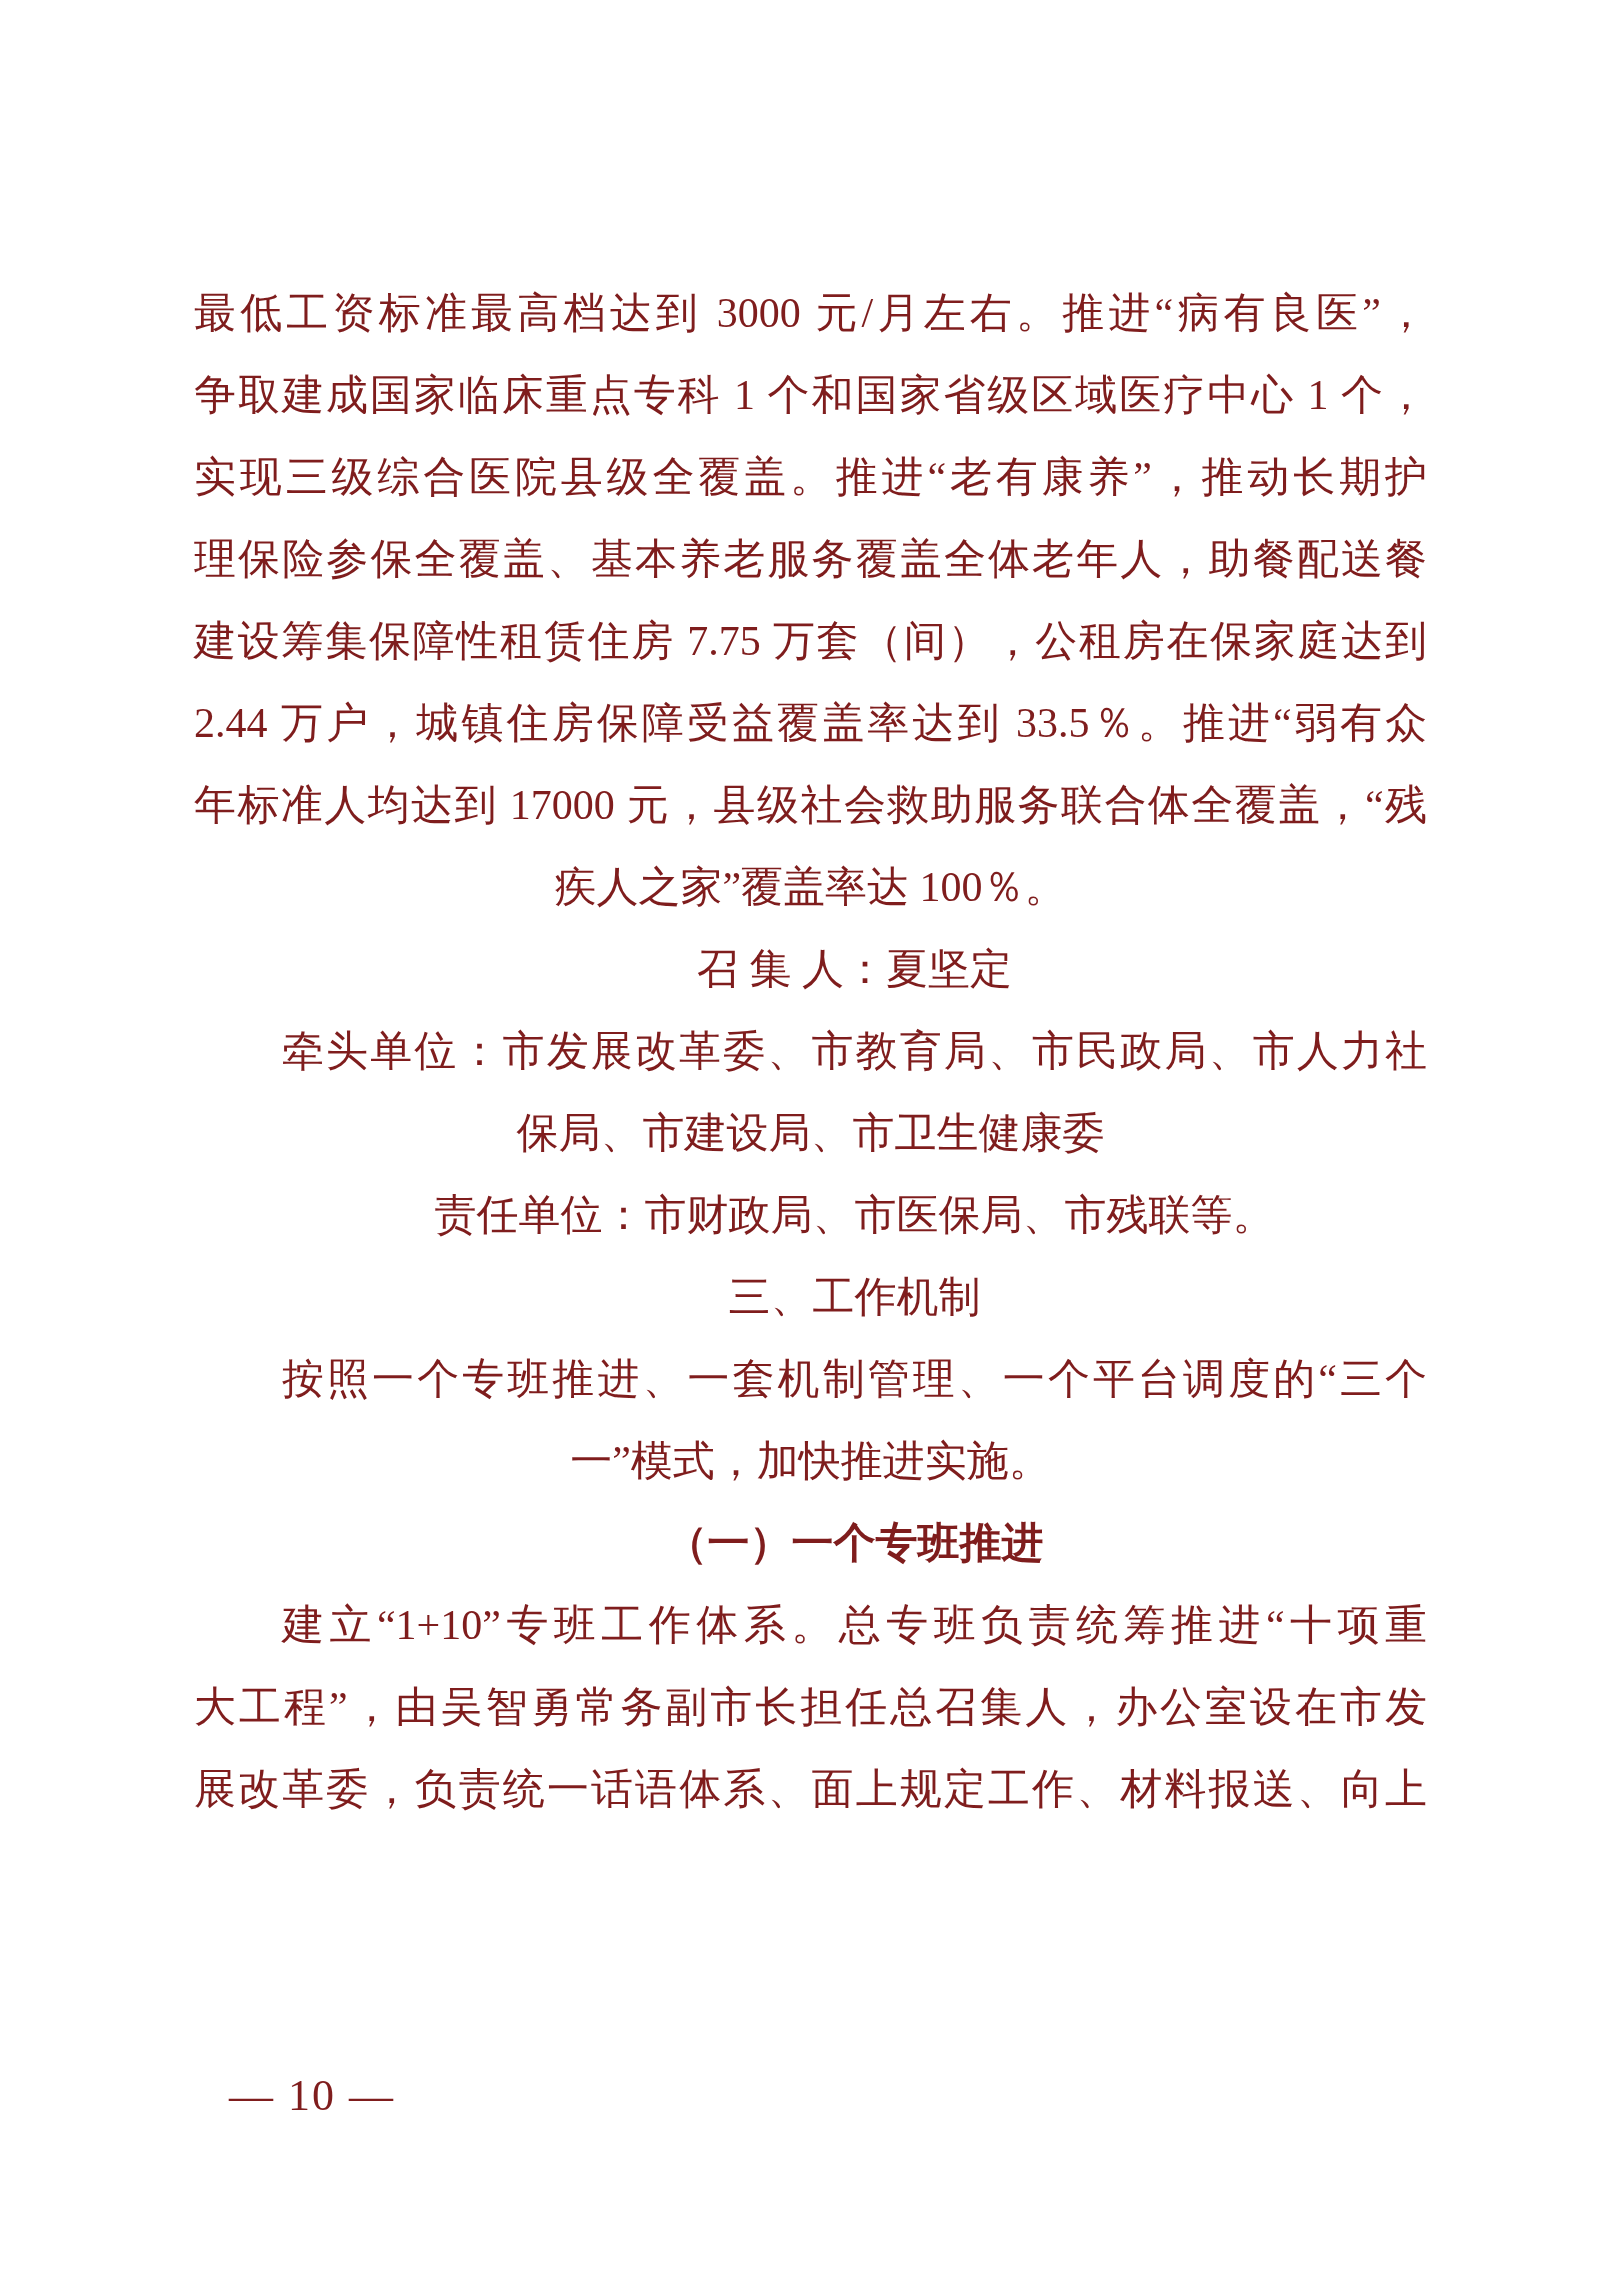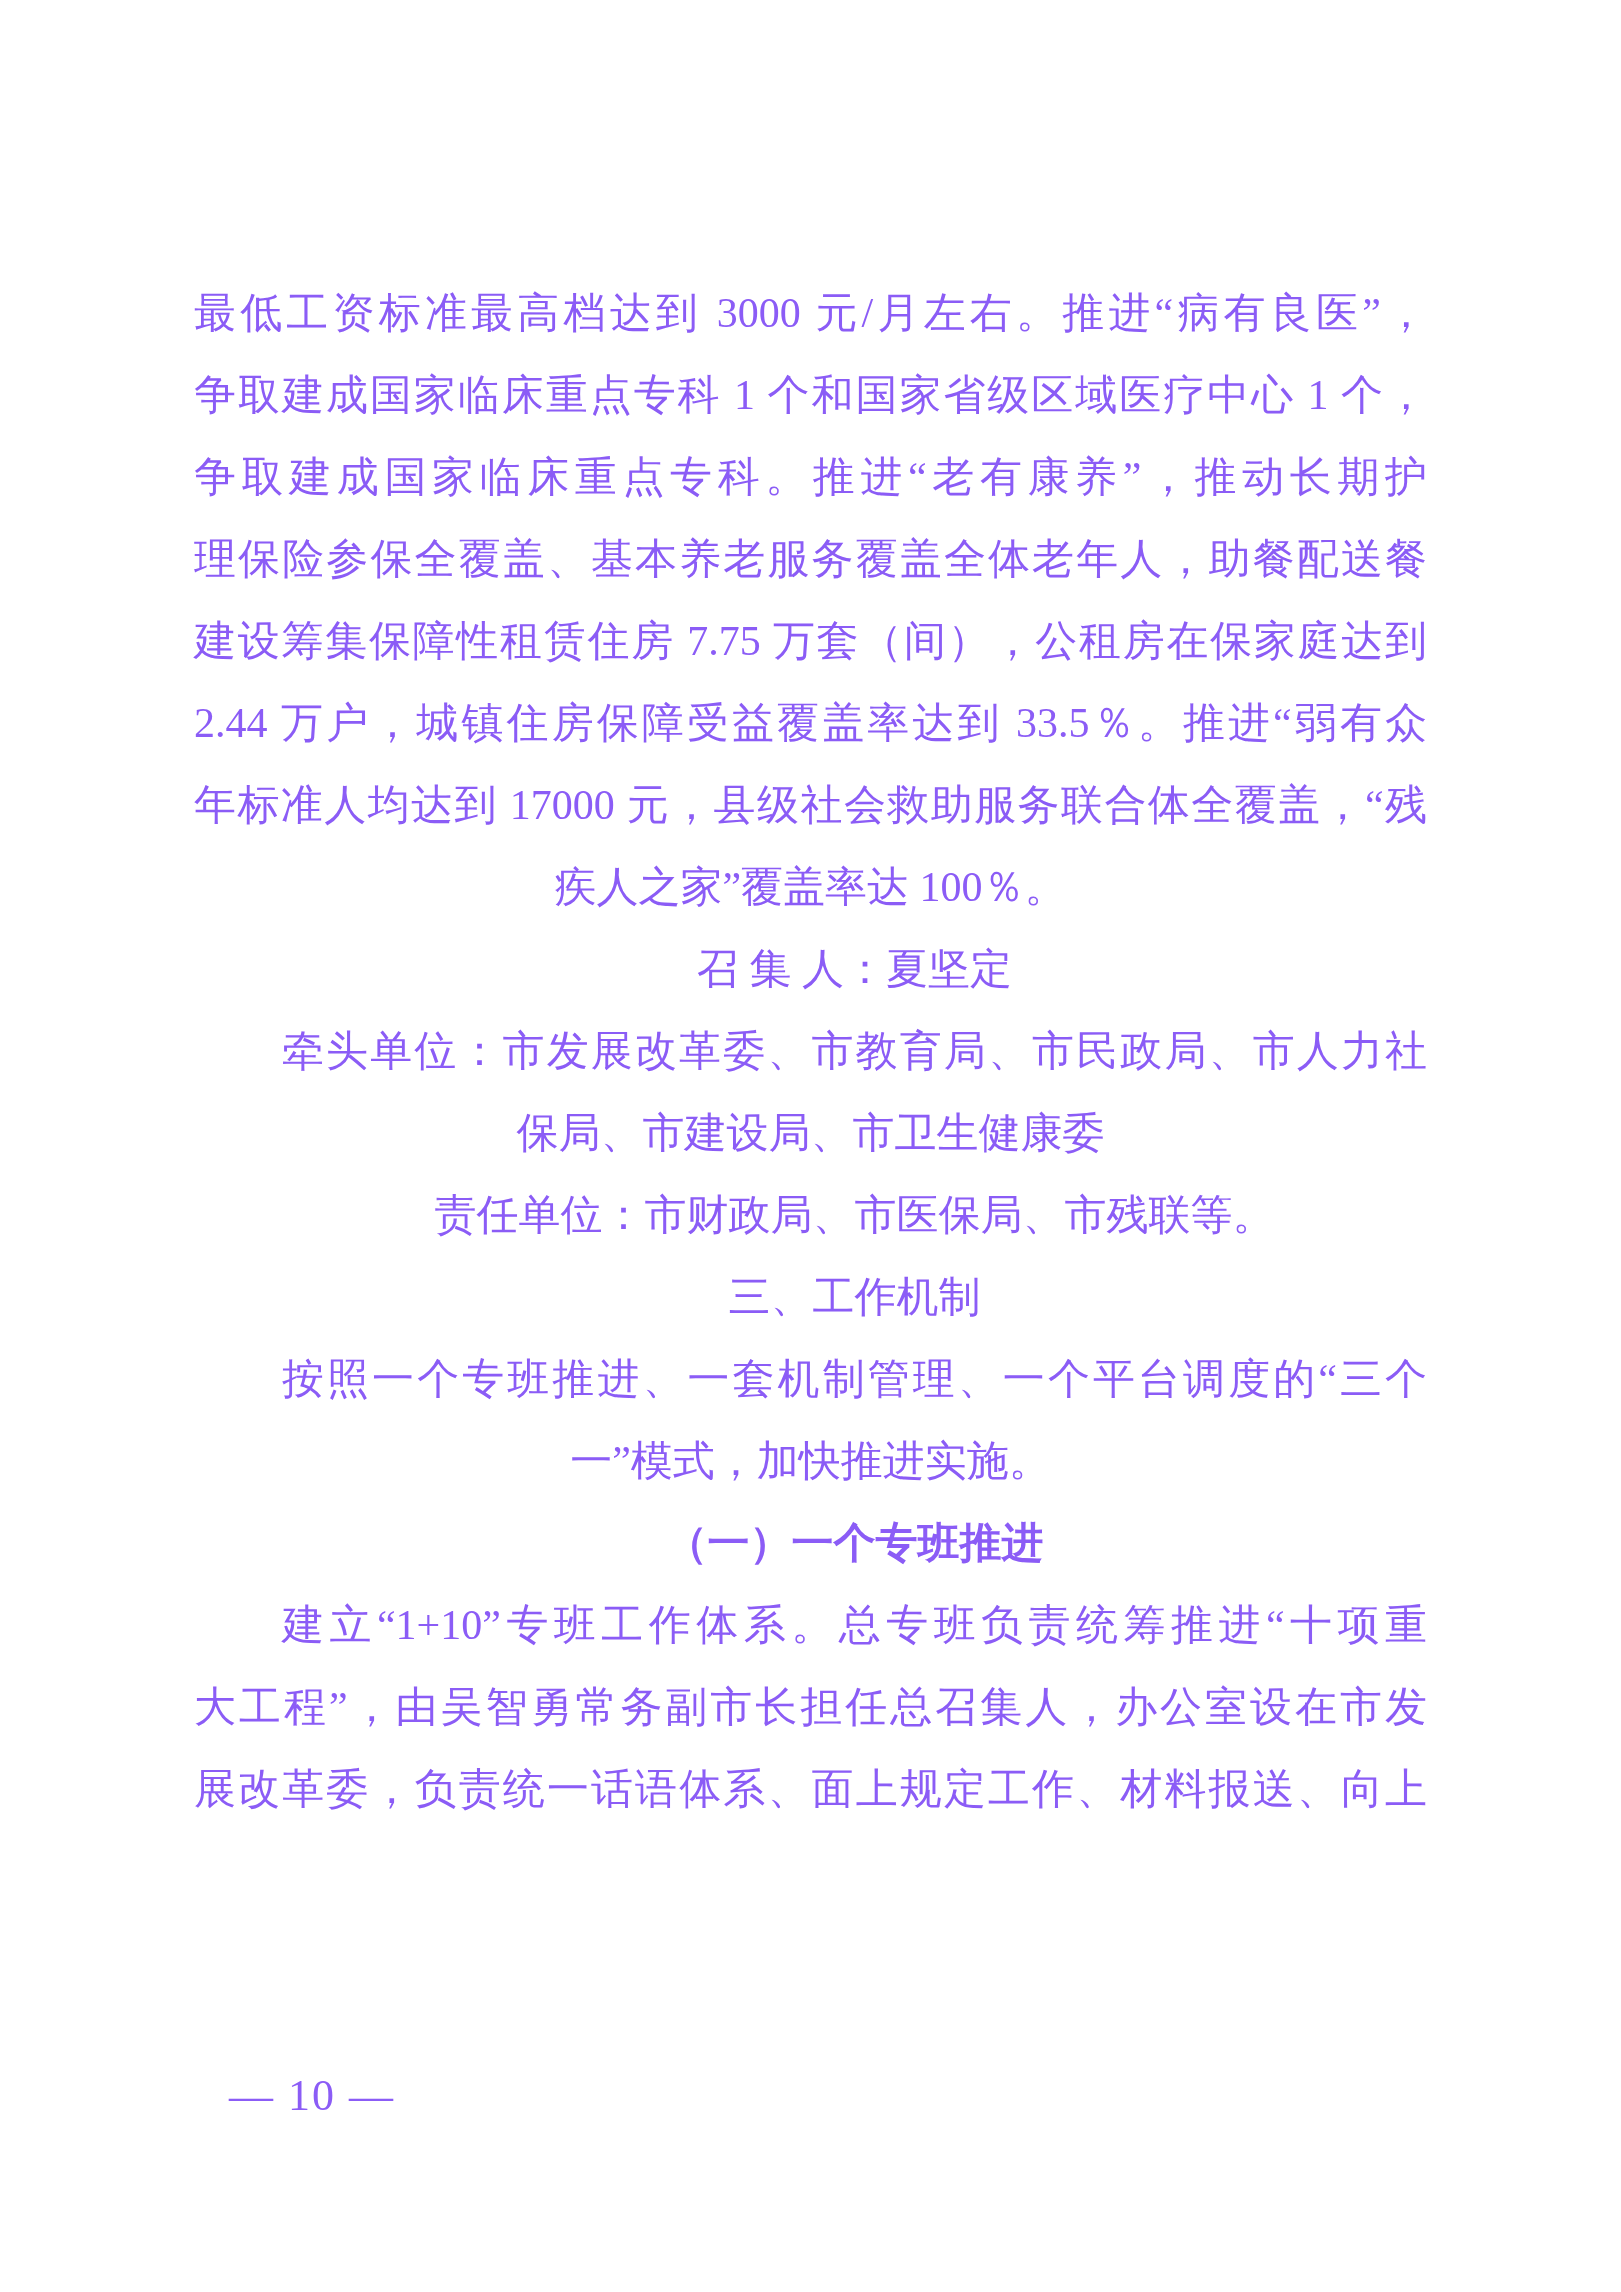--- a/index.html
+++ b/index.html
@@ -6,21 +6,21 @@
     margin: 0;
     padding: 0;
     background: #888;
   }
   .page {
     position: relative;
     width: 1621px;
     height: 2293px;
     background: #ffffff;
     font-family: "Liberation Serif", serif;
-    color: #8b5cf6;
+    color: #7f1d1d;
     overflow: hidden;
   }
   .textblock {
     position: absolute;
     left: 194px;
     top: 272px;
     width: 1233px;
   }
   .ln {
     font-size: 42px;
@@ -57,21 +57,21 @@
     letter-spacing: 2px;
   }
 </style>
 </head>
 <body>
 
 <div class="page">
   <div class="textblock">
     <div class="ln j">最低工资标准最高档达到 3000 元/月左右。推进“病有良医”，</div>
     <div class="ln j">争取建成国家临床重点专科 1 个和国家省级区域医疗中心 1 个，</div>
-    <div class="ln j">争取建成国家临床重点专科。推进“老有康养”，推动长期护</div>
+    <div class="ln j">实现三级综合医院县级全覆盖。推进“老有康养”，推动长期护</div>
     <div class="ln j">理保险参保全覆盖、基本养老服务覆盖全体老年人，助餐配送餐</div>
     <div class="ln j">建设筹集保障性租赁住房 7.75 万套（间），公租房在保家庭达到</div>
     <div class="ln j">2.44 万户，城镇住房保障受益覆盖率达到 33.5％。推进“弱有众</div>
     <div class="ln j">年标准人均达到 17000 元，县级社会救助服务联合体全覆盖，“残</div>
     <div class="ln">疾人之家”覆盖率达 100％。</div>
     <div class="ln ind">召 集 人：夏坚定</div>
     <div class="ln ind j">牵头单位：市发展改革委、市教育局、市民政局、市人力社</div>
     <div class="ln">保局、市建设局、市卫生健康委</div>
     <div class="ln ind">责任单位：市财政局、市医保局、市残联等。</div>
     <div class="ln ind h1">三、工作机制</div>

